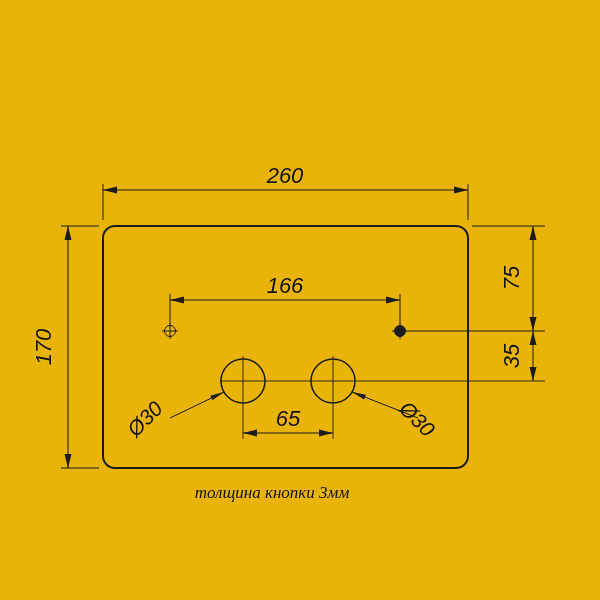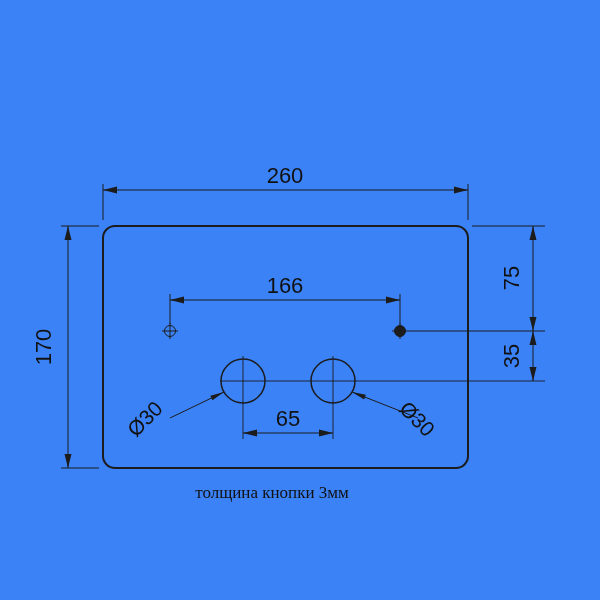--- a/index.html
+++ b/index.html
@@ -7,22 +7,23 @@
     padding: 0;
     width: 600px;
     height: 600px;
     background: #ffffff;
     font-family: "Liberation Sans", sans-serif;
   }
   .canvas {
     position: relative;
     width: 600px;
     height: 600px;
-    background: #3b82f6;
+    background: #eab308;
     overflow: hidden;
+    font-style: italic;
   }
   svg { display: block; }
   .stroke      { stroke: #1c1c1c; fill: none; }
   .outline     { stroke-width: 2; }
   .thin        { stroke-width: 1; }
   .center-line { stroke-width: 0.9; }
   .arrow       { fill: #1c1c1c; stroke: none; }
   .filled      { fill: #1c1c1c; stroke: #1c1c1c; }
   .dim-text {
     font-family: "Liberation Sans", sans-serif;

